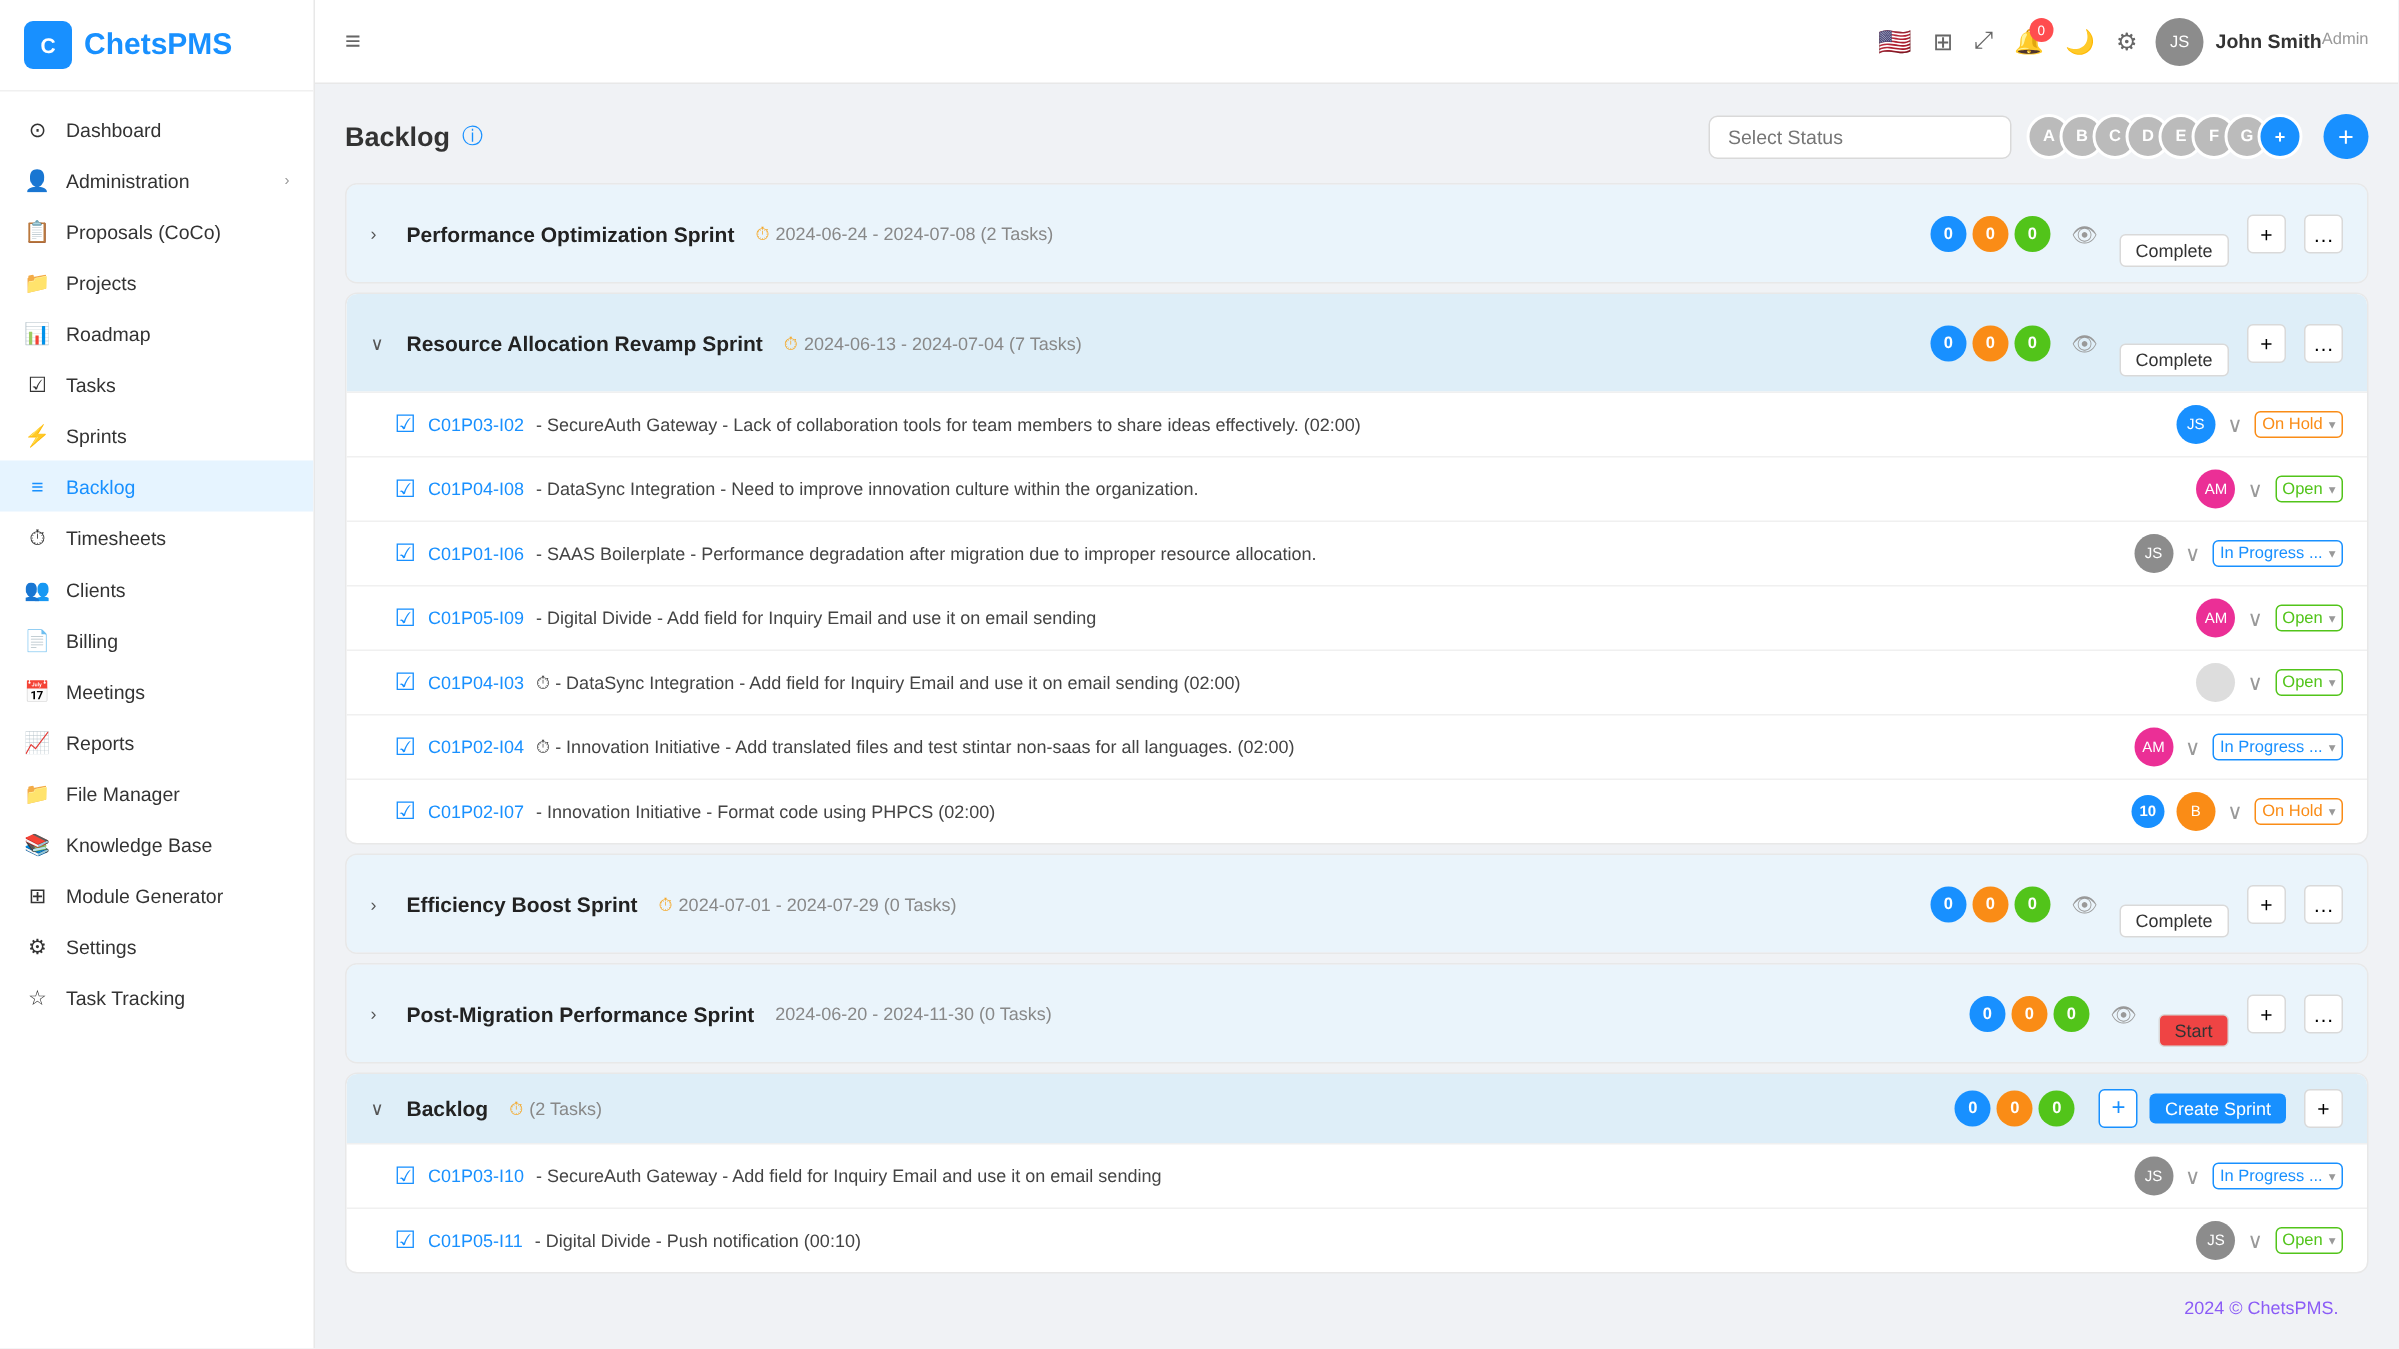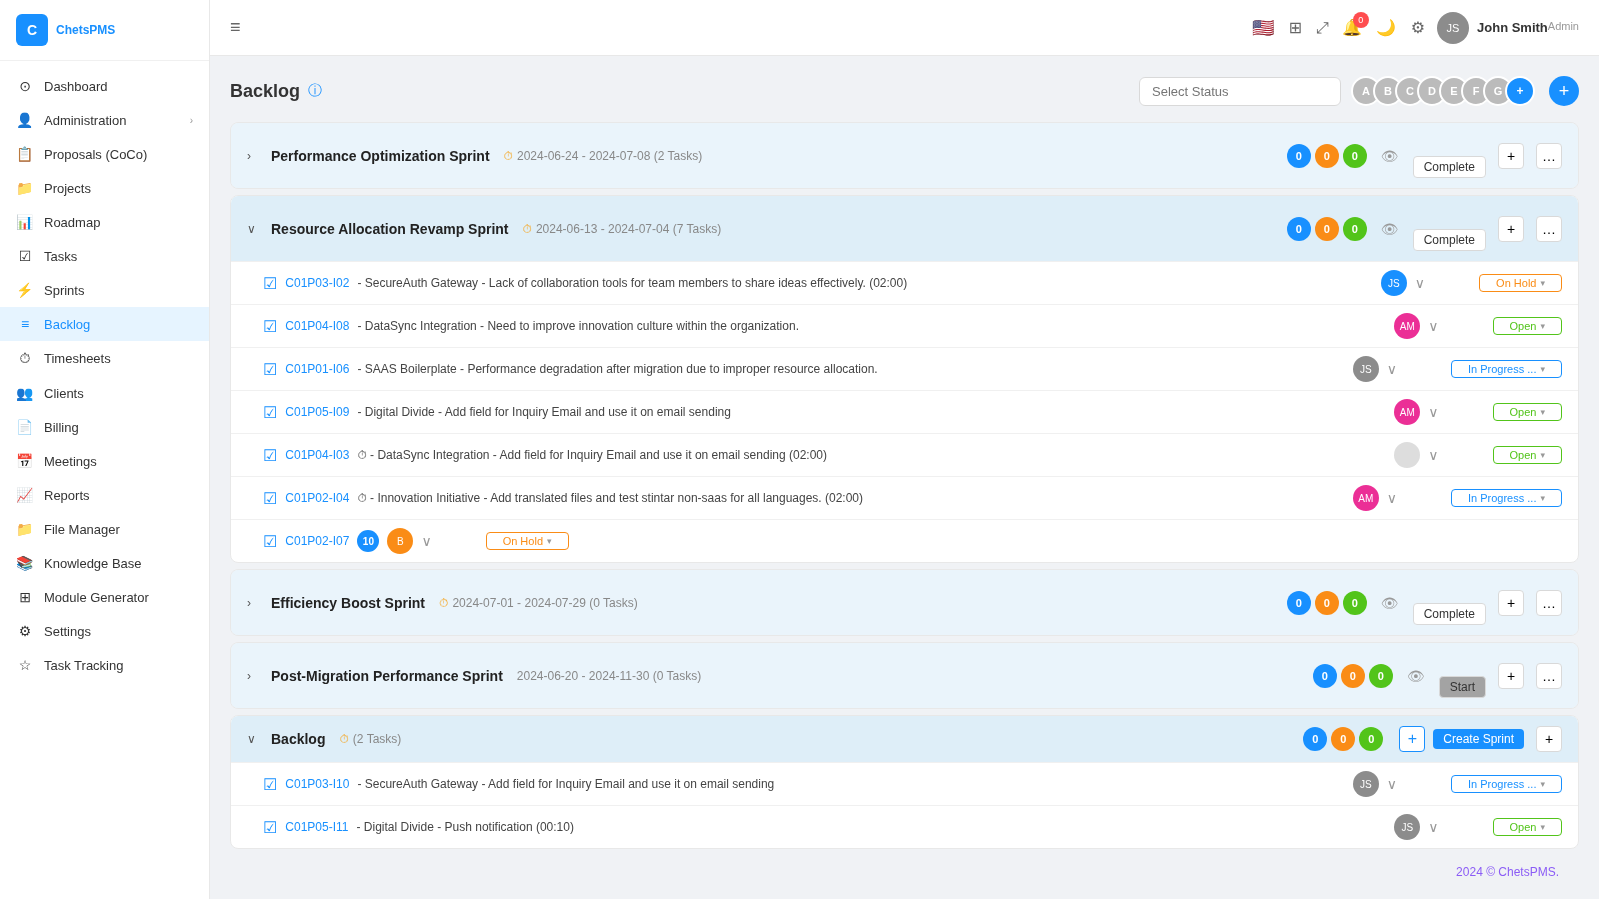--- a/index.html
+++ b/index.html
@@ -2,21 +2,21 @@
 <html><head>
   <meta charset="utf-8">
   <style>
     * { box-sizing: border-box; margin: 0; padding: 0; }
     body { font-family: -apple-system, BlinkMacSystemFont, 'Segoe UI', sans-serif; background: #f0f2f5; display: flex; height: 100vh; overflow: hidden; }
 
     
     .sidebar { width: 210px; background: #fff; border-right: 1px solid #e8e8e8; display: flex; flex-direction: column; height: 100vh; overflow-y: auto; flex-shrink: 0; }
     .sidebar-logo { padding: 14px 16px; display: flex; align-items: center; gap: 8px; border-bottom: 1px solid #f0f0f0; }
     .logo-icon { width: 32px; height: 32px; background: #1890ff; border-radius: 6px; display: flex; align-items: center; justify-content: center; color: #fff; font-size: 14px; font-weight: bold; }
-    .logo-text { font-size: 12px; font-weight: 700; color: #1890ff; }
+    .logo-text { font-size: 20px; font-weight: 700; color: #1890ff; }
     .sidebar-nav { flex: 1; padding: 8px 0; }
     .nav-item { display: flex; align-items: center; gap: 10px; padding: 9px 16px; cursor: pointer; color: #333; font-size: 13px; transition: background 0.15s; position: relative; }
     .nav-item.active { color: #1890ff; background: #e6f4ff; }
     .nav-item .nav-icon { width: 18px; text-align: center; font-size: 14px; }
     .nav-item .chevron { margin-left: auto; font-size: 10px; color: #999; }
     .nav-item .nav-label { flex: 1; }
 
     
     .main { flex: 1; display: flex; flex-direction: column; overflow: hidden; }
 
@@ -64,32 +64,32 @@
     .sprint-date-icon { color: #f5a623; font-size: 12px; }
     .sprint-spacer { flex: 1; }
     .sprint-badges { display: flex; align-items: center; gap: 4px; }
     .badge { width: 24px; height: 24px; border-radius: 50%; display: flex; align-items: center; justify-content: center; color: #fff; font-size: 11px; font-weight: 700; }
     .badge-blue { background: #1890ff; }
     .badge-orange { background: #fa8c16; }
     .badge-green { background: #52c41a; }
     .sprint-eye { color: #999; font-size: 14px; cursor: pointer; margin: 0 6px; }
     .sprint-action-btn { border: 1px solid #d9d9d9; background: #fff; border-radius: 4px; padding: 3px 10px; font-size: 12px; cursor: pointer; color: #333; margin-top: 23px; }
     .sprint-action-btn.complete { background: #fff; }
-    .sprint-action-btn.start { background: #a3a3a3; }
+    .sprint-action-btn.start { background: #ef4444; }
     .sprint-icon-btn { width: 26px; height: 26px; border: 1px solid #d9d9d9; background: #fff; border-radius: 4px; display: flex; align-items: center; justify-content: center; font-size: 14px; cursor: pointer; margin-left: 4px; }
 
     
     .task-row { display: flex; align-items: center; padding: 8px 16px 8px 32px; border-top: 1px solid #f0f0f0; gap: 8px; }
     .task-checkbox { color: #1890ff; font-size: 16px; cursor: pointer; flex-shrink: 0; }
     .task-id { color: #1890ff; font-size: 12px; font-weight: 500; cursor: pointer; white-space: nowrap; flex-shrink: 0; }
     .task-title { font-size: 12px; color: #444; flex: 1; }
     .task-avatar { width: 26px; height: 26px; border-radius: 50%; background: #bbb; display: flex; align-items: center; justify-content: center; color: #fff; font-size: 10px; flex-shrink: 0; }
     .task-badge-num { width: 22px; height: 22px; border-radius: 50%; background: #1890ff; color: #fff; font-size: 10px; font-weight: 700; display: flex; align-items: center; justify-content: center; flex-shrink: 0; }
     .task-expand { color: #999; font-size: 14px; cursor: pointer; flex-shrink: 0; }
-    .status-badge { border: 1px solid #d9d9d9; border-radius: 4px; padding: 2px 16px; font-size: 11px; cursor: pointer; display: flex; align-items: center; gap: 4px; white-space: nowrap; margin-left: 46px; }
+    .status-badge { border: 1px solid #d9d9d9; border-radius: 4px; padding: 2px 4px; font-size: 11px; cursor: pointer; display: flex; align-items: center; gap: 4px; white-space: nowrap; }
     .status-badge .dropdown-arrow { font-size: 9px; color: #999; }
     .status-onhold { color: #fa8c16; border-color: #fa8c16; }
     .status-open { color: #52c41a; border-color: #52c41a; align-items: center; }
     .status-inprogress { color: #1890ff; border-color: #1890ff; }
 
     
     .backlog-header { background: #eaf4fb; }
 
     
     .create-sprint-btn { background: #1890ff; color: #fff; border: none; border-radius: 4px; padding: 3px 10px; font-size: 12px; cursor: pointer; }
@@ -331,20 +331,21 @@
         <span class="task-id">C01P02-I04</span>
         <span class="task-title"> ⏱ - Innovation Initiative - Add translated files and test stintar non-saas for all languages. (02:00)</span>
         <div class="task-avatar av-pink">AM</div>
         <span class="task-expand">∨</span>
         <span class="status-badge status-inprogress">In Progress ... <span class="dropdown-arrow">▾</span></span>
       </div>
 
       <div class="task-row">
         <span class="task-checkbox">☑</span>
         <span class="task-id">C01P02-I07</span>
+        <span class="task-title"> - Innovation Initiative - Format code using PHPCS (02:00)</span>
         <span class="task-badge-num">10</span>
         <div class="task-avatar av-orange">B</div>
         <span class="task-expand">∨</span>
         <span class="status-badge status-onhold">On Hold <span class="dropdown-arrow">▾</span></span>
       </div>
     </div>
 
     <div class="sprint-section">
       <div class="sprint-header">
         <span class="sprint-chevron">›</span>

